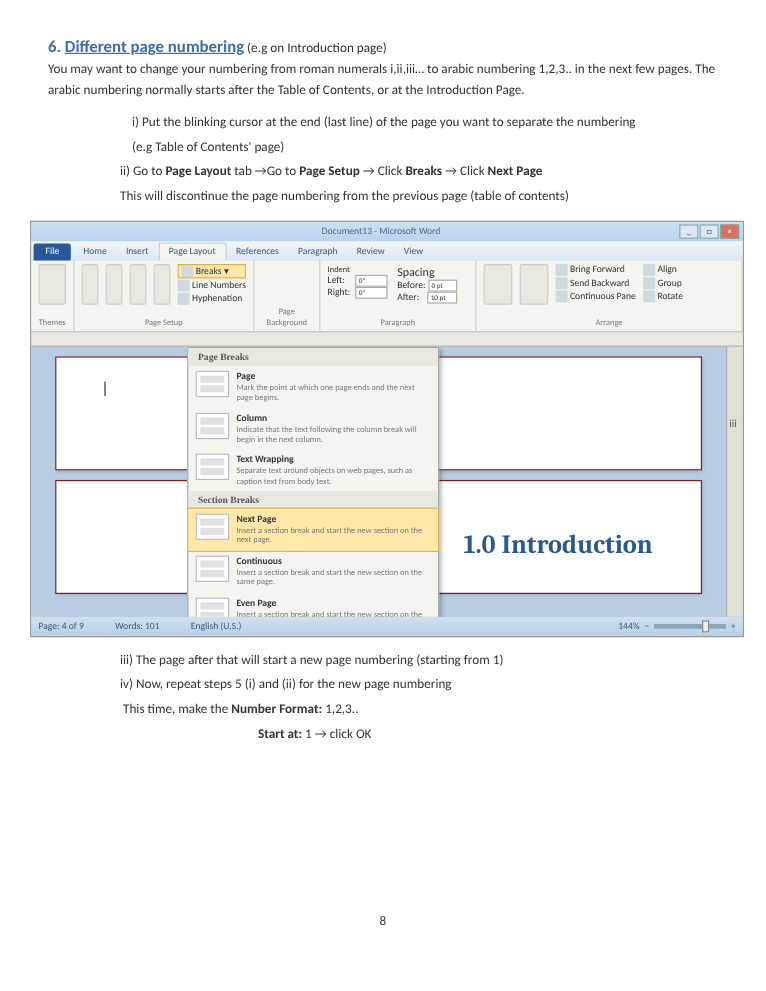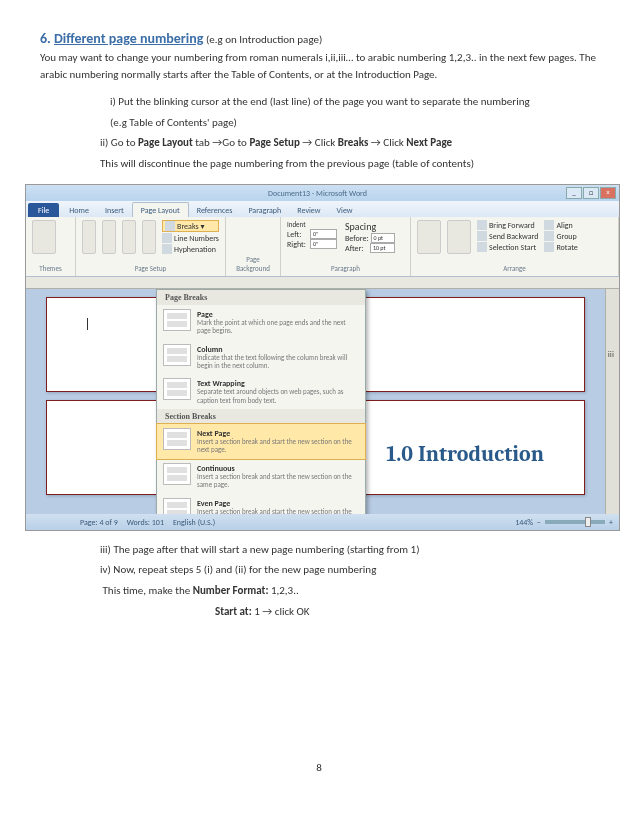--- a/index.html
+++ b/index.html
@@ -51,21 +51,21 @@
 .dd-item { display: flex; padding: 4px 6px; gap: 6px; }
 .dd-item.highlight { background: #ffe8a8; border: 1px solid #e0b050; margin: -1px; }
 .dd-icon { width: 28px; height: 22px; background: #fff; border: 1px solid #bbb; flex-shrink: 0; position: relative; }
 .dd-icon::before { content:""; position:absolute; left:3px; top:3px; width:20px; height:6px; background:#e0e0e0; }
 .dd-icon::after { content:""; position:absolute; left:3px; bottom:3px; width:20px; height:6px; background:#e0e0e0; }
 .dd-text { flex: 1; }
 .dd-title { font-weight: bold; color: #333; font-size: 8px; }
 .dd-desc { color: #777; font-size: 7px; line-height: 1.2; }
 
 .status-bar { height: 16px; background: linear-gradient(#d0e0f0,#b8d0e8); display: flex; align-items: center; justify-content: space-between; padding: 0 6px; color: #3a5a7a; font-size: 8px; }
-.status-left { display: flex; gap: 9px; margin-left: 48px; }
+.status-left { display: flex; gap: 26px; }
 .status-right { display: flex; gap: 4px; align-items: center; }
 .zoom-slider { width: 60px; height: 4px; background: #8ab; position: relative; }
 .zoom-thumb { width: 6px; height: 10px; background: #eee; border: 1px solid #888; position: absolute; top: -3px; left: 40px; }
 .page-num { text-align: center; margin-top: 20px; font-size: 11px; }
 .bottom-section { position: relative; min-height: 200px; }
 </style>
 </head>
 <body>
 
 <div class="page">
@@ -98,21 +98,21 @@
       <div class="menu-tab file">File</div>
       <div class="menu-tab">Home</div>
       <div class="menu-tab">Insert</div>
       <div class="menu-tab active">Page Layout</div>
       <div class="menu-tab">References</div>
       <div class="menu-tab">Paragraph</div>
       <div class="menu-tab">Review</div>
       <div class="menu-tab">View</div>
     </div>
     <div class="ribbon">
-      <div class="ribbon-group" style="width:50px;">
+      <div class="ribbon-group" style="width:36px;">
         <div class="ribbon-icons">
             <div class="ribbon-big-icon"></div>
           </div>
         <div class="ribbon-group-label">Themes</div>
       </div>
       <div class="ribbon-group" style="width:150px;">
         <div class="ribbon-icons">
           <div class="ribbon-big-icon"></div>
           <div class="ribbon-big-icon"></div>
           <div class="ribbon-big-icon"></div>
@@ -169,21 +169,21 @@
             <div class="ribbon-small-item">
                 <span class="mini-icon"></span>
                 <span>Bring Forward</span>
               </div>
             <div class="ribbon-small-item">
                 <span class="mini-icon"></span>
                 <span>Send Backward</span>
               </div>
             <div class="ribbon-small-item">
                 <span class="mini-icon"></span>
-                <span>Selection Start</span>
+                <span>Continuous Pane</span>
               </div>
           </div>
           <div class="ribbon-small">
             <div class="ribbon-small-item">
                 <span class="mini-icon"></span>
                 <span>Align</span>
               </div>
             <div class="ribbon-small-item">
                 <span class="mini-icon"></span>
                 <span>Group</span>

